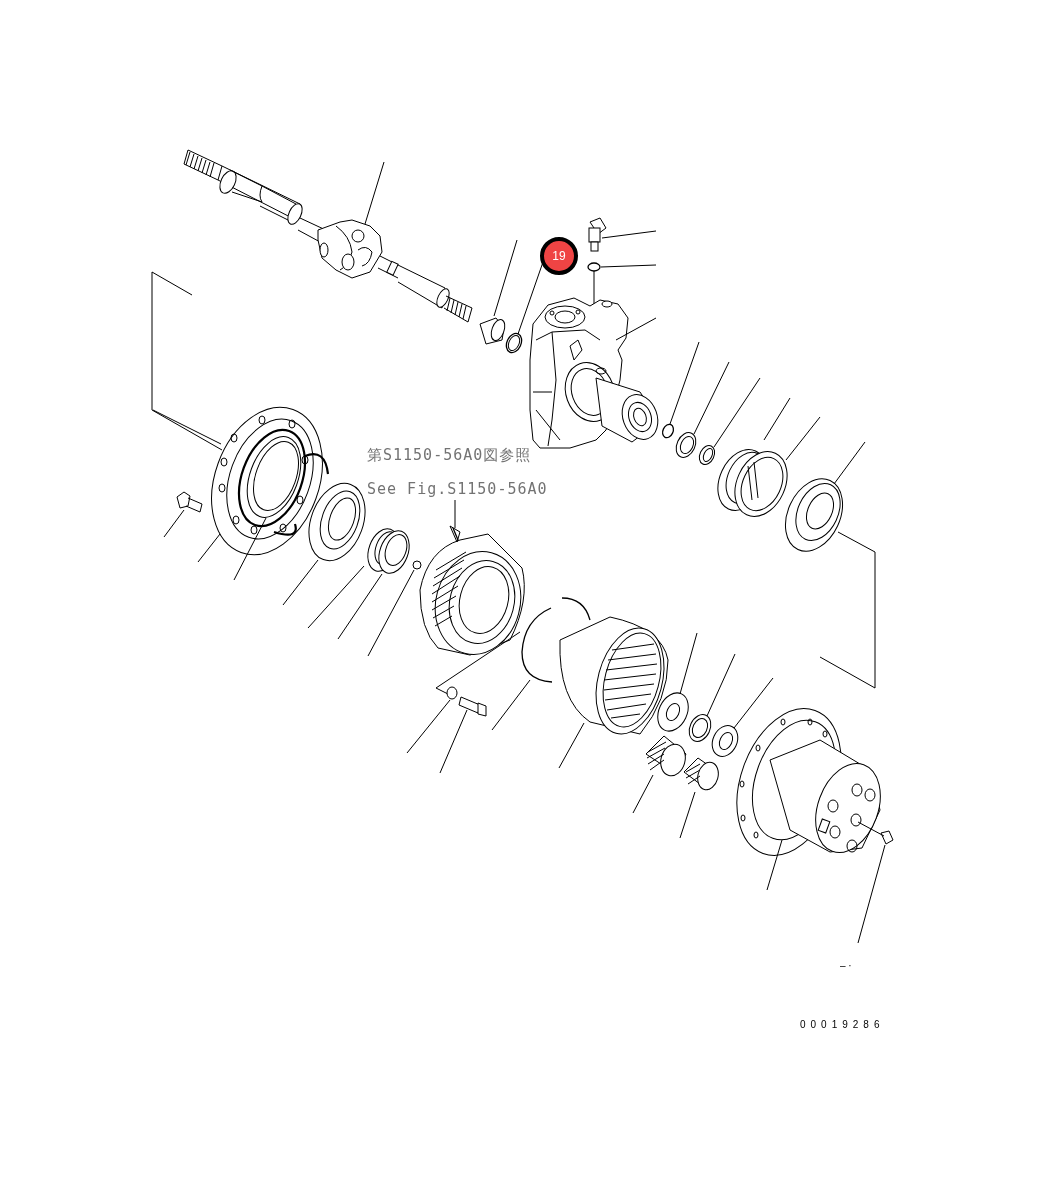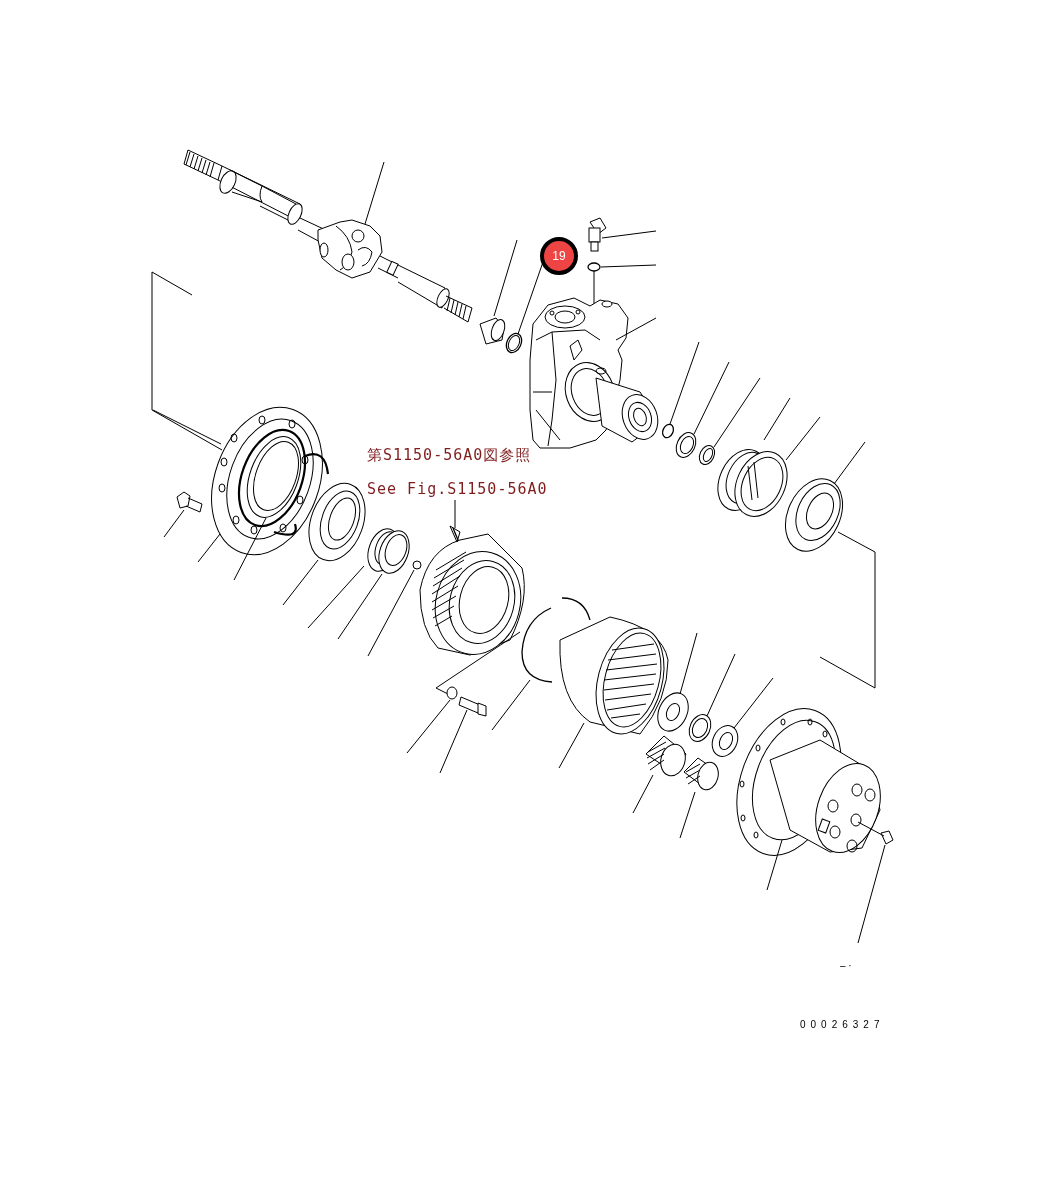--- a/index.html
+++ b/index.html
@@ -2,21 +2,21 @@
 <html><head>
 <meta charset="utf-8">
 <style>
   html, body { margin:0; padding:0; background:#ffffff; }
   body { width:1042px; height:1179px; position:relative; overflow:hidden; font-family:"DejaVu Sans Mono", monospace; }
   #canvas { position:absolute; left:0; top:0; width:1042px; height:1179px; }
   .ln { stroke:#000; stroke-width:1; fill:none; }
   .ln2 { stroke:#000; stroke-width:1.3; fill:none; }
   .wh { stroke:#000; stroke-width:1; fill:#fff; }
   .thick { stroke:#000; stroke-width:2.2; fill:none; }
-  .ref-text { position:absolute; font-family:"DejaVu Sans Mono", monospace; font-size:15px; letter-spacing:1px; color:#7f1d1d; white-space:nowrap; }
+  .ref-text { position:absolute; font-family:"DejaVu Sans Mono", monospace; font-size:15px; letter-spacing:1px; color:#737373; white-space:nowrap; }
   #ref-jp { left:367px; top:446px; }
   #ref-en { left:367px; top:480px; }
   #drawing-no { position:absolute; left:800px; top:1019px; font-family:"Liberation Sans", sans-serif; font-size:10px; letter-spacing:5px; color:#000; }
   #dash-mark { position:absolute; left:840px; top:960px; font-family:"Liberation Sans", sans-serif; font-size:10px; color:#000; }
   #callout-19 { position:absolute; left:540px; top:237px; width:38px; height:38px; border-radius:50%; background:#ef4444; border:4px solid #000; box-sizing:border-box; display:flex; align-items:center; justify-content:center; cursor:pointer; }
   #callout-19 span { color:#fff; font-family:"Liberation Sans", sans-serif; font-size:12px; }
 </style>
 </head>
 <body>
 
@@ -322,13 +322,13 @@
 </svg>
 
 <div id="ref-jp" class="ref-text">第S1150-56A0図参照</div>
 <div id="ref-en" class="ref-text">See Fig.S1150-56A0</div>
 
 <div id="callout-19">
   <span>19</span>
 </div>
 
 <div id="dash-mark">– ·</div>
-<div id="drawing-no">00026327</div>
+<div id="drawing-no">00019286</div>
 
 </body></html>

